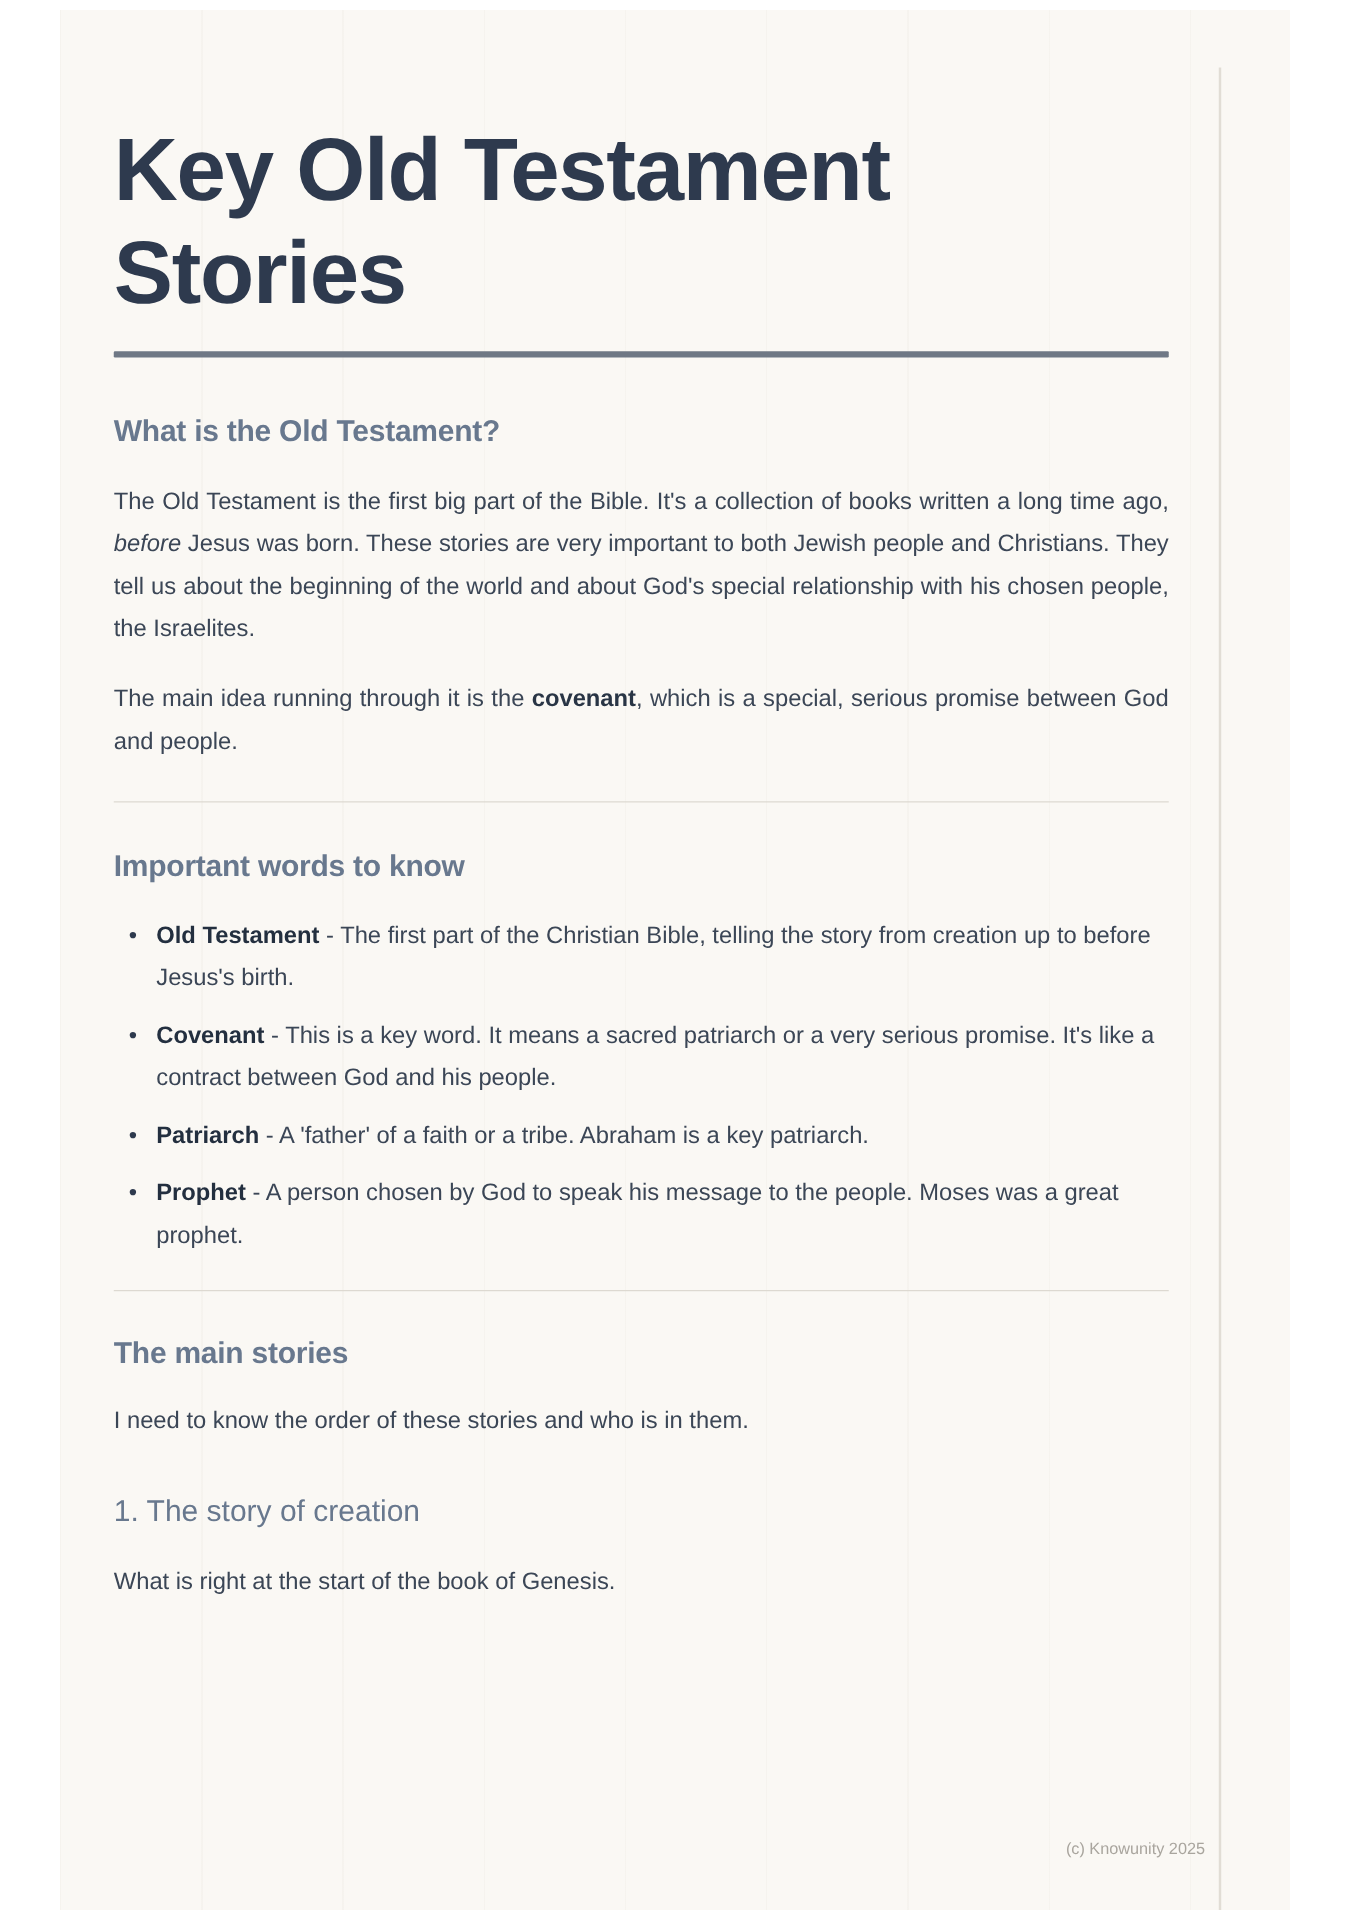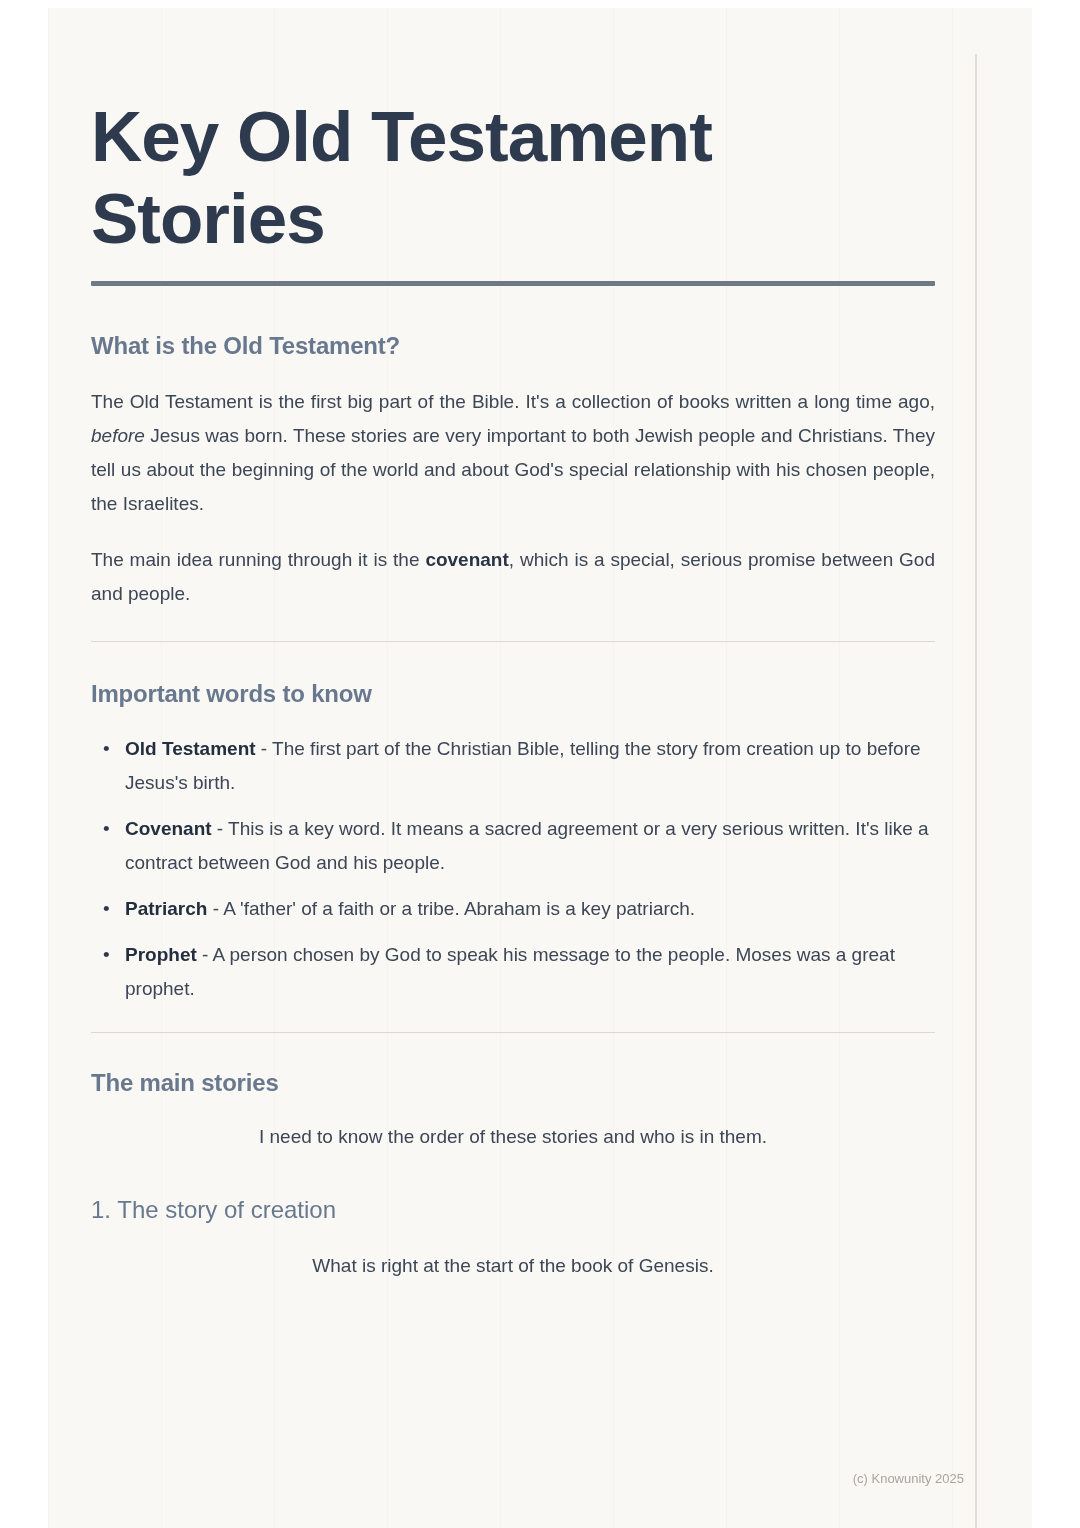--- a/index.html
+++ b/index.html
@@ -78,21 +78,21 @@
     color: #68788e;
   }
   p.body-para {
     margin: 24px 0 0;
     font-size: 19px;
     line-height: 34px;
     color: #3b4656;
     text-align: justify;
   }
   p.body-para.followup { margin-top: 22px; }
-  p.body-para.left { text-align: center; }
+  p.body-para.left { text-align: left; }
   p.body-para em { font-style: italic; }
   p.body-para strong { font-weight: 700; color: #293545; }
   .divider {
     height: 1px;
     background: #ddd9d1;
     margin-top: 30px;
   }
   .divider.second { margin-top: 26px; }
   ul.bullet-list {
     list-style: none;
@@ -141,21 +141,21 @@
         <p class="body-para"><span>The Old Testament is the first big part of the Bible. It's a collection of books written a long time ago, </span><em>before</em><span> Jesus was born. These stories are very important to both Jewish people and Christians. They tell us about the beginning of the world and about God's special relationship with his chosen people, the Israelites.</span></p>
 
         <p class="body-para followup"><span>The main idea running through it is the </span><strong>covenant</strong><span>, which is a special, serious promise between God and people.</span></p>
 
         <div class="divider"></div>
 
         <h2 class="section-heading tight">Important words to know</h2>
 
         <ul class="bullet-list">
           <li><span class="term">Old Testament</span><span> - The first part of the Christian Bible, telling the story from creation up to before Jesus's birth.</span></li>
-          <li><span class="term">Covenant</span><span> - This is a key word. It means a sacred agreement or a very serious written. It's like a contract between God and his people.</span></li>
+          <li><span class="term">Covenant</span><span> - This is a key word. It means a sacred patriarch or a very serious promise. It's like a contract between God and his people.</span></li>
           <li><span class="term">Patriarch</span><span> - A 'father' of a faith or a tribe. Abraham is a key patriarch.</span></li>
           <li><span class="term">Prophet</span><span> - A person chosen by God to speak his message to the people. Moses was a great prophet.</span></li>
         </ul>
 
         <div class="divider second"></div>
 
         <h2 class="section-heading stories">The main stories</h2>
 
         <p class="body-para followup left">I need to know the order of these stories and who is in them.</p>
 

